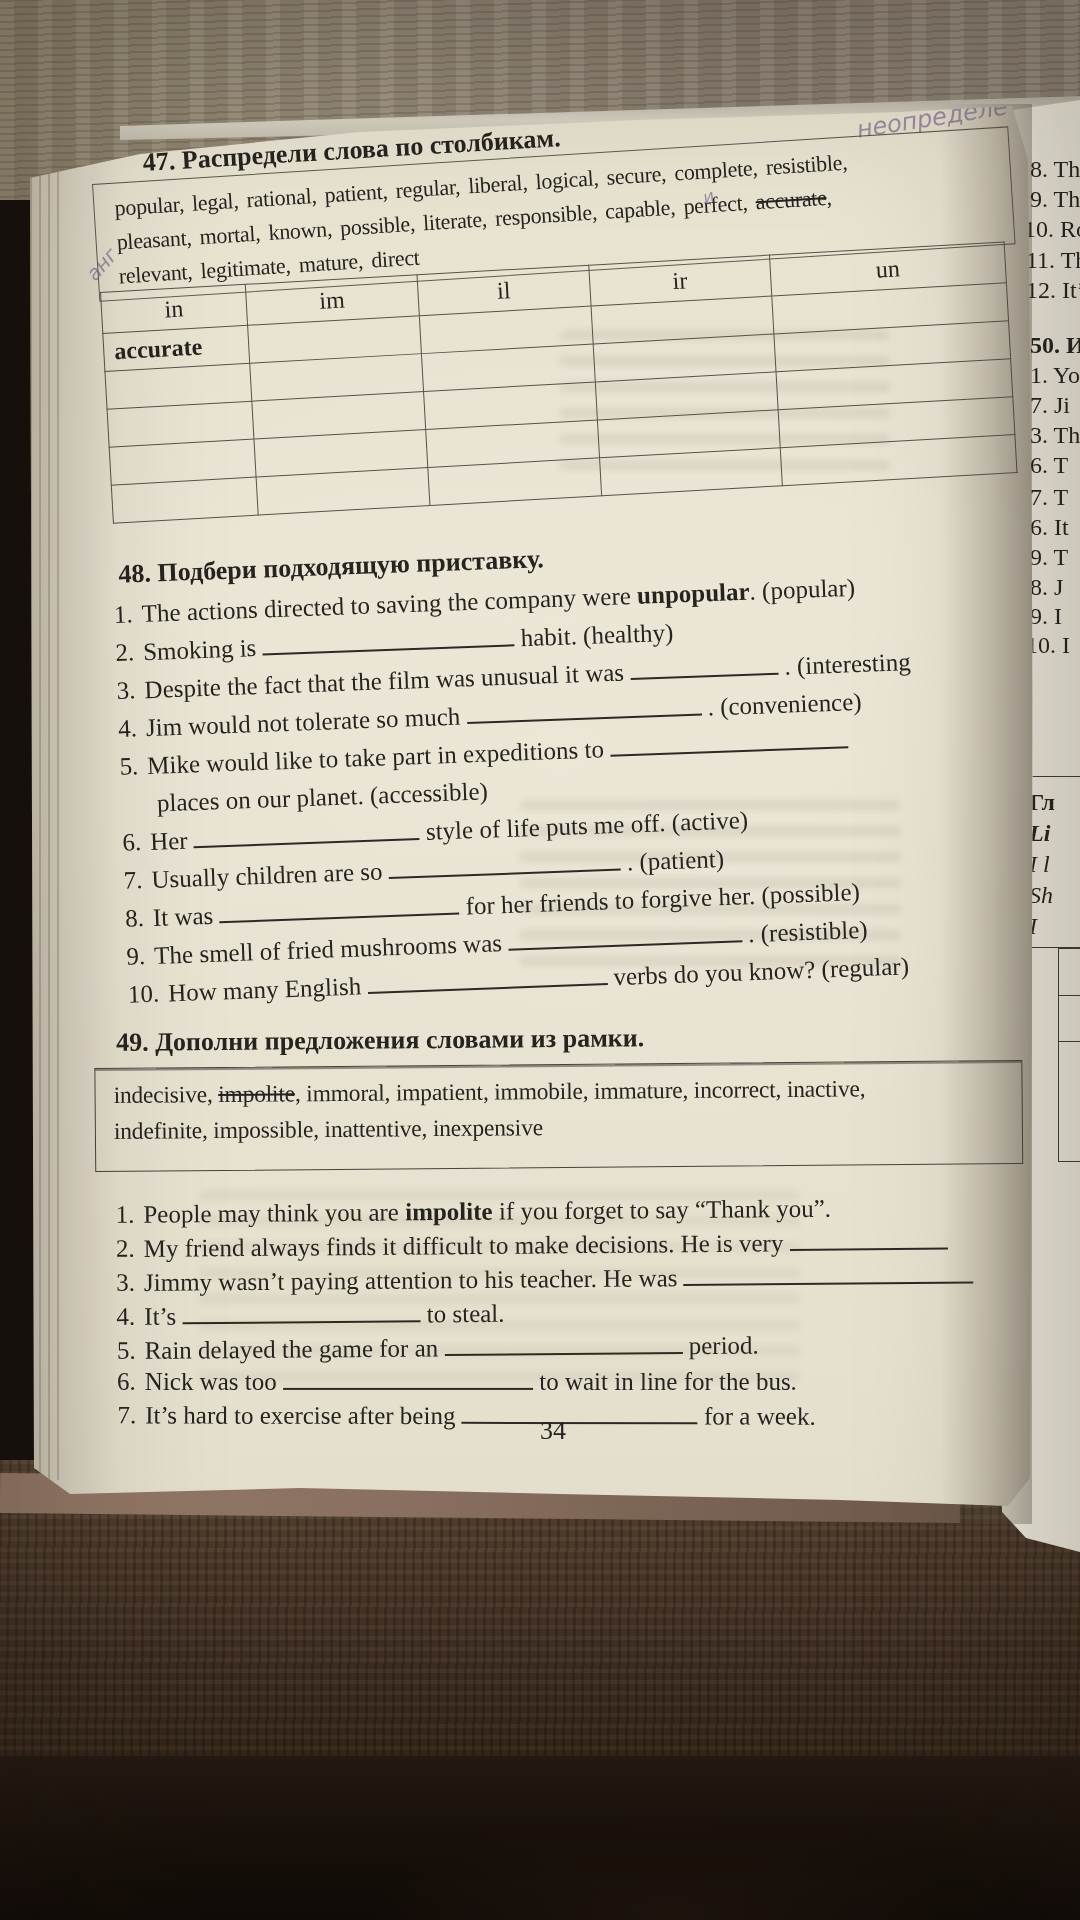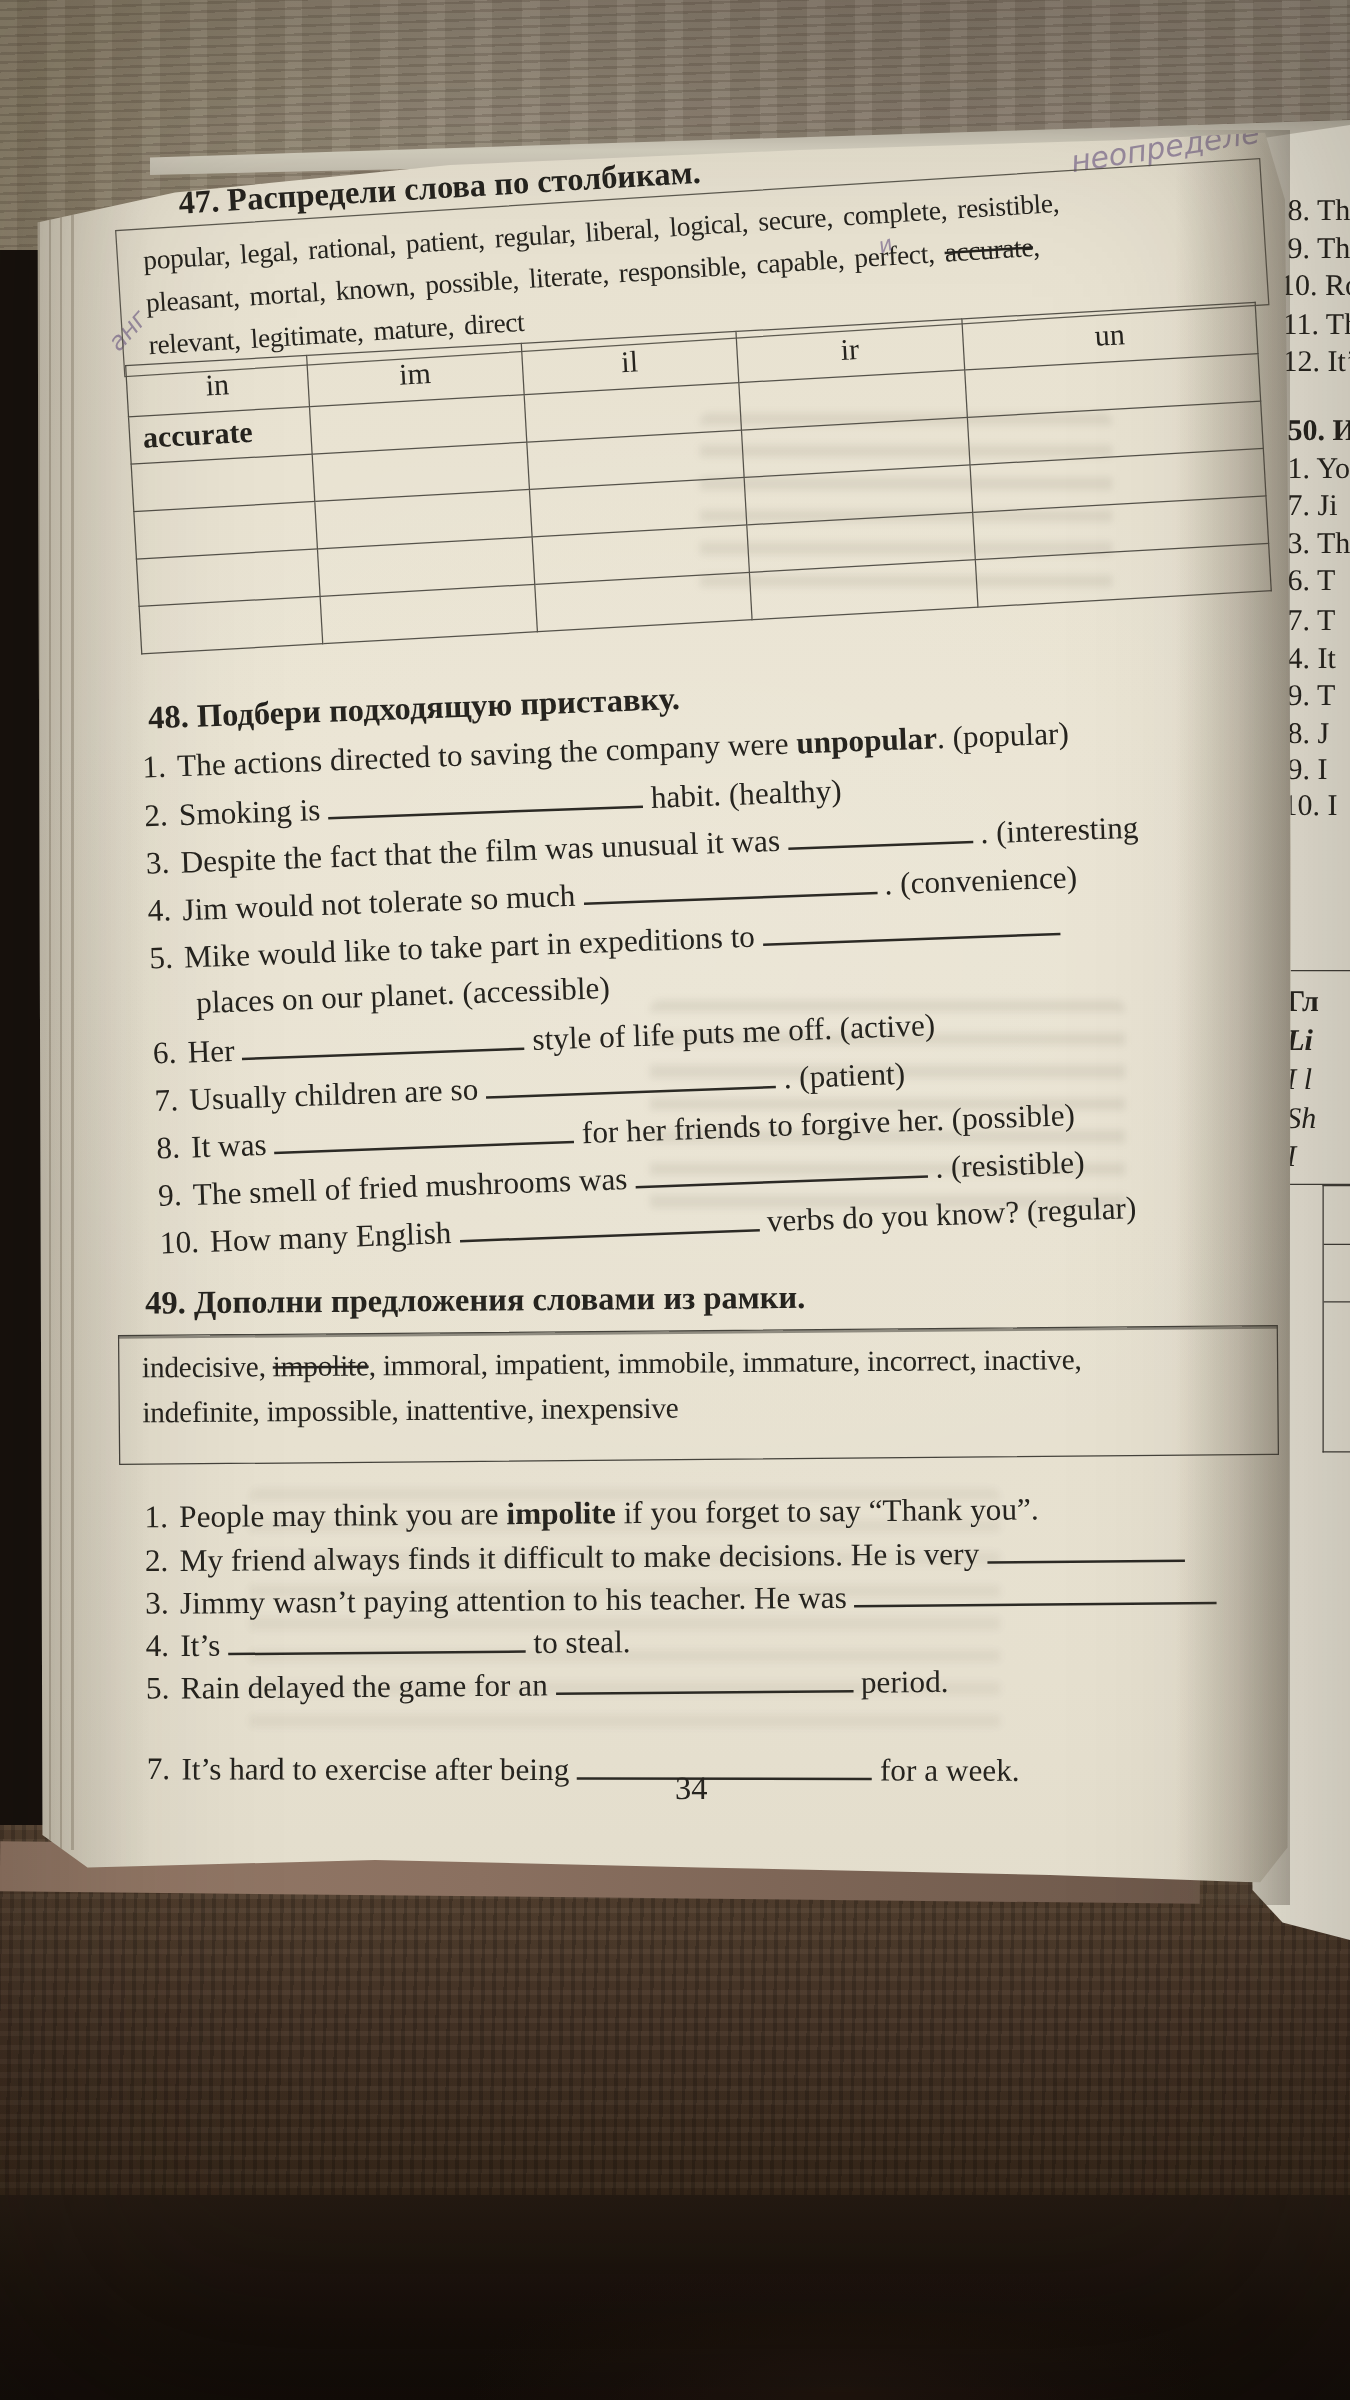--- a/index.html
+++ b/index.html
@@ -108,21 +108,21 @@
     <div class="rfrag" style="top:186px">9. The</div>
     <div class="rfrag" style="top:216px;left:1024px">10. Ro</div>
     <div class="rfrag" style="top:247px;left:1026px">11. Th</div>
     <div class="rfrag" style="top:277px;left:1026px">12. It’s</div>
     <div class="rfrag b" style="top:332px">50. И</div>
     <div class="rfrag" style="top:362px">1. Yo</div>
     <div class="rfrag" style="top:392px">7. Ji</div>
     <div class="rfrag" style="top:422px">3. Th</div>
     <div class="rfrag" style="top:452px">6. T</div>
     <div class="rfrag" style="top:484px">7. T</div>
-    <div class="rfrag" style="top:514px">4. It</div>
+    <div class="rfrag" style="top:514px">6. It</div>
     <div class="rfrag" style="top:544px">9. T</div>
     <div class="rfrag" style="top:574px">8. J</div>
     <div class="rfrag" style="top:603px">9. I</div>
     <div class="rfrag" style="top:632px;left:1026px">10. I</div>
     <div class="rbox1">
       <div class="b">Гл</div>
       <div class="b" style="font-style:italic">Li</div>
       <div style="font-style:italic">I l</div>
       <div style="font-style:italic">Sh</div>
       <div style="font-style:italic">I</div>
@@ -218,20 +218,21 @@
       <div class="h" style="left:16px;top:0">49. Дополни предложения словами из рамки.</div>
       <div class="kbox">
         <div class="wl"><span>indecisive, </span><span class="struck">impolite</span><span>, immoral, impatient, immobile, immature, incorrect, inactive,</span></div>
         <div class="wl">indefinite, impossible, inattentive, inexpensive</div>
       </div>
       <div class="ln" style="top:172px;left:14px"><span class="num">1.</span><span>People may think you are </span><span class="b">impolite</span><span> if you forget to say “Thank you”.</span></div>
       <div class="ln" style="top:206px;left:14px"><span class="num">2.</span><span>My friend always finds it difficult to make decisions. He is very </span><span class="blk" style="width:158px"></span></div>
       <div class="ln" style="top:240px;left:14px"><span class="num">3.</span><span>Jimmy wasn’t paying attention to his teacher. He was </span><span class="blk" style="width:290px"></span></div>
       <div class="ln" style="top:274px;left:14px"><span class="num">4.</span><span>It’s </span><span class="blk" style="width:238px"></span><span> to steal.</span></div>
       <div class="ln" style="top:308px;left:14px"><span class="num">5.</span><span>Rain delayed the game for an </span><span class="blk" style="width:238px"></span><span> period.</span></div>
+      <div class="ln" style="top:342px;left:14px;transform:rotate(.5deg)"><span class="num">6.</span><span>Nick was too </span><span class="blk" style="width:250px"></span><span> to wait in line for the bus.</span></div>
       <div class="ln" style="top:376px;left:14px;transform:rotate(.6deg)"><span class="num">7.</span><span>It’s hard to exercise after being </span><span class="blk" style="width:236px"></span><span> for a week.</span></div>
     </div>
 
     <div class="pageno">34</div>
   </div>
 
   <div class="spine-shade"></div>
   <div class="vignette"></div>
 </div>
 

